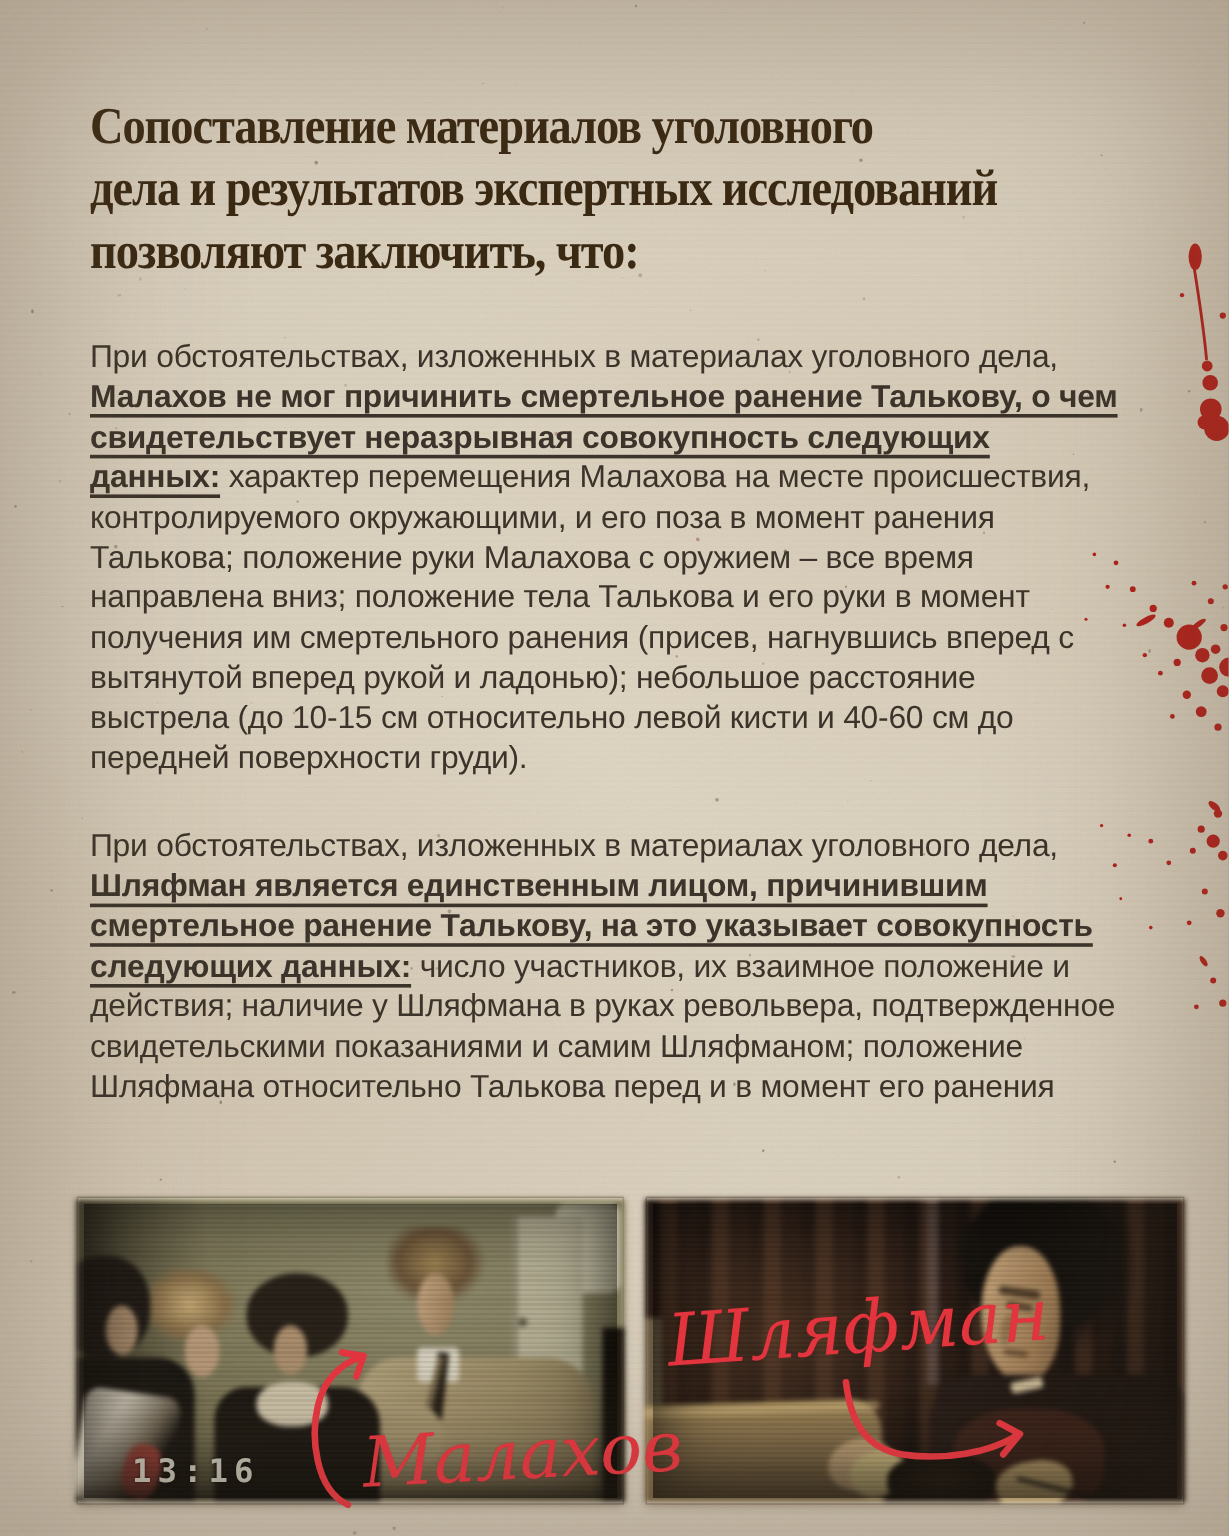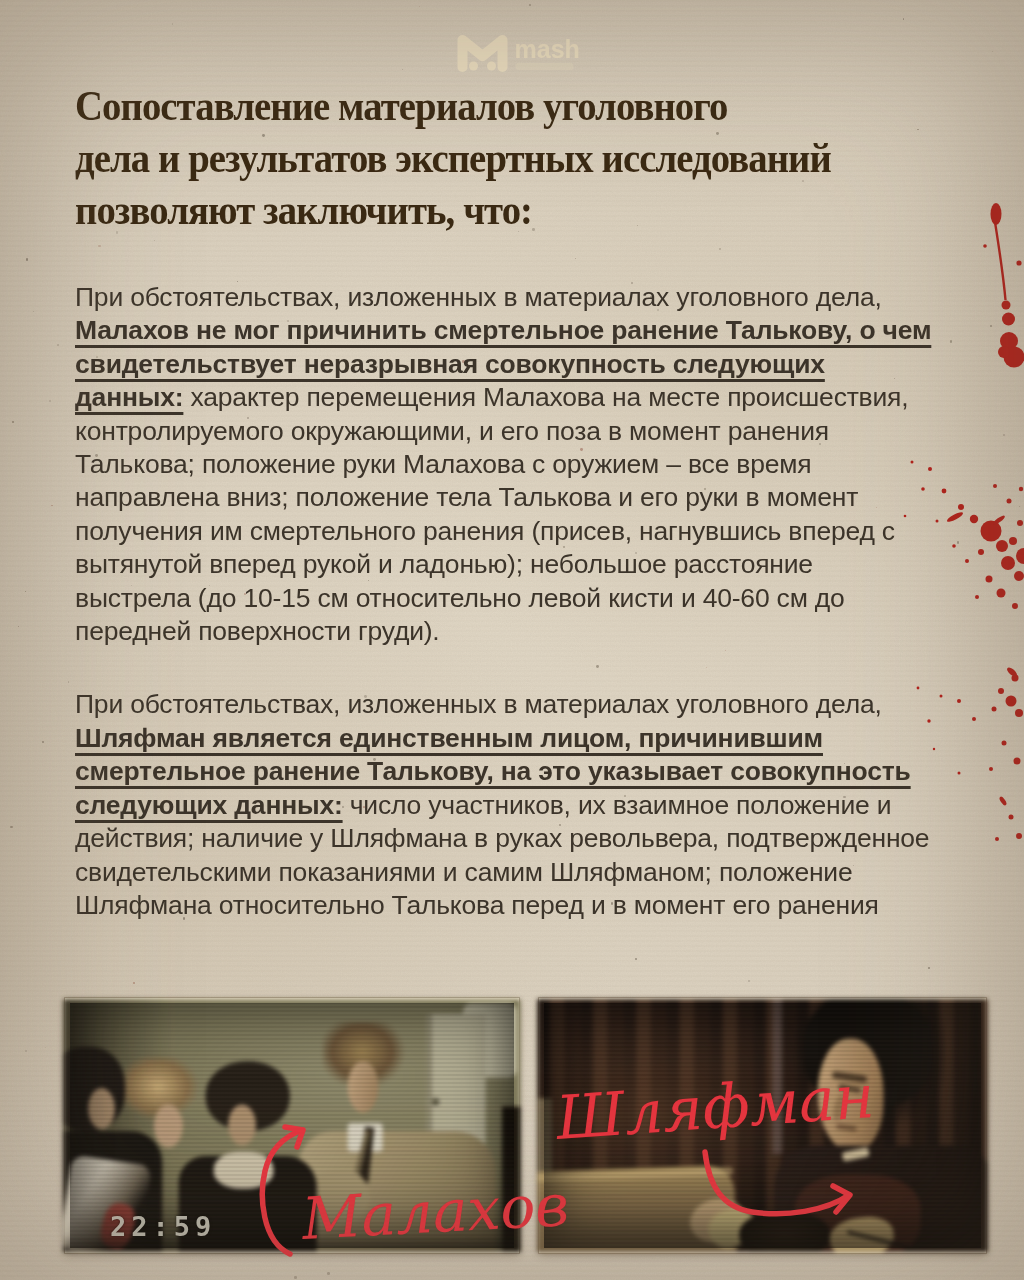--- a/index.html
+++ b/index.html
@@ -230,31 +230,20 @@
       <div style="position: absolute; left: 801.888px; top: 180.208px; width: 1.74962px; height: 1.74962px; border-radius: 50%; background: rgb(84, 72, 58); opacity: 0.201166;"></div>
       <div style="position: absolute; left: 843.465px; top: 796.124px; width: 2.142px; height: 2.142px; border-radius: 50%; background: rgb(84, 72, 58); opacity: 0.338419;"></div>
       <div style="position: absolute; left: 917.419px; top: 129.087px; width: 1.12975px; height: 1.12975px; border-radius: 50%; background: rgb(84, 72, 58); opacity: 0.413549;"></div>
       <div style="position: absolute; left: 768.867px; top: 710.908px; width: 1.92019px; height: 1.92019px; border-radius: 50%; background: rgb(84, 72, 58); opacity: 0.355481;"></div>
       <div style="position: absolute; left: 818.789px; top: 442.763px; width: 2.16468px; height: 2.16468px; border-radius: 50%; background: rgb(84, 72, 58); opacity: 0.302391;"></div>
       <div style="position: absolute; left: 376.023px; top: 365.947px; width: 2.43454px; height: 2.43454px; border-radius: 50%; background: rgb(84, 72, 58); opacity: 0.246672;"></div>
       <div style="position: absolute; left: 215.32px; top: 600.146px; width: 0.979585px; height: 0.979585px; border-radius: 50%; background: rgb(84, 72, 58); opacity: 0.184782;"></div>
       <div style="position: absolute; left: 182.541px; top: 916.864px; width: 2.79573px; height: 2.79573px; border-radius: 50%; background: rgb(84, 72, 58); opacity: 0.480804;"></div>
     </div>
 
-  <div class="logo">
-    <svg width="175" height="56" viewBox="0 0 175 56">
-      <g stroke="#efe2c3" fill="none" stroke-width="10" stroke-linecap="round" stroke-linejoin="round">
-        <polyline points="38,45 38,18 58,34 78,18 78,45"></polyline>
-      </g>
-      <circle cx="49" cy="44" r="4.5" fill="#efe2c3"></circle>
-      <circle cx="67" cy="44" r="4.5" fill="#efe2c3"></circle>
-      <text x="90" y="36" font-family="Liberation Sans, sans-serif" font-weight="bold" font-size="25" fill="#efe2c3">mash</text>
-      <rect x="91" y="41" width="58" height="7" rx="3.5" fill="#efe2c3" opacity="0.35"></rect>
-    </svg>
-  </div>
 
   <div class="heading">
     <div class="h-line">Сопоставление материалов уголовного</div>
     <div class="h-line">дела и результатов экспертных исследований</div>
     <div class="h-line">позволяют заключить, что:</div>
   </div>
 
   <div class="bodytext">
       <p><span>При обстоятельствах, изложенных в материалах уголовного дела, </span><span class="bold-u">Малахов не мог причинить смертельное ранение Талькову, о чем свидетельствует неразрывная совокупность следующих данных:</span><span> характер перемещения Малахова на месте происшествия, контролируемого окружающими, и его поза в момент ранения Талькова; положение руки Малахова с оружием – все время направлена вниз; положение тела Талькова и его руки в момент получения им смертельного ранения (присев, нагнувшись вперед с вытянутой вперед рукой и ладонью); небольшое расстояние выстрела (до 10-15 см относительно левой кисти и 40-60 см до передней поверхности груди).</span></p>
       <p><span>При обстоятельствах, изложенных в материалах уголовного дела, </span><span class="bold-u">Шляфман является единственным лицом, причинившим смертельное ранение Талькову, на это указывает совокупность следующих данных:</span><span> число участников, их взаимное положение и действия; наличие у Шляфмана в руках револьвера, подтвержденное свидетельскими показаниями и самим Шляфманом; положение Шляфмана относительно Талькова перед и в момент его ранения</span></p>
@@ -283,21 +272,21 @@
       <div class="lp-p2-face"></div>
       <div class="lp-p1-body"></div>
       <div class="lp-p1-shirt"></div>
       <div class="lp-p1-red"></div>
       <div class="lp-p1-hair"></div>
       <div class="lp-p1-face"></div>
       <div class="lp-floor"></div>
     </div>
     <div class="vhs-scan"></div>
     <div class="vhs-vig"></div>
-    <div class="timestamp">22:59</div>
+    <div class="timestamp">13:16</div>
   </figure>
 
   <figure class="photo photo-right">
     <div class="scene">
       <div class="rp-curtain"></div>
       <div class="rp-fold"></div>
       <div class="rp-sliver"></div>
       <div class="rp-couch"></div>
       <div class="rp-couch-hl"></div>
       <div class="rp-hair-halo"></div>

